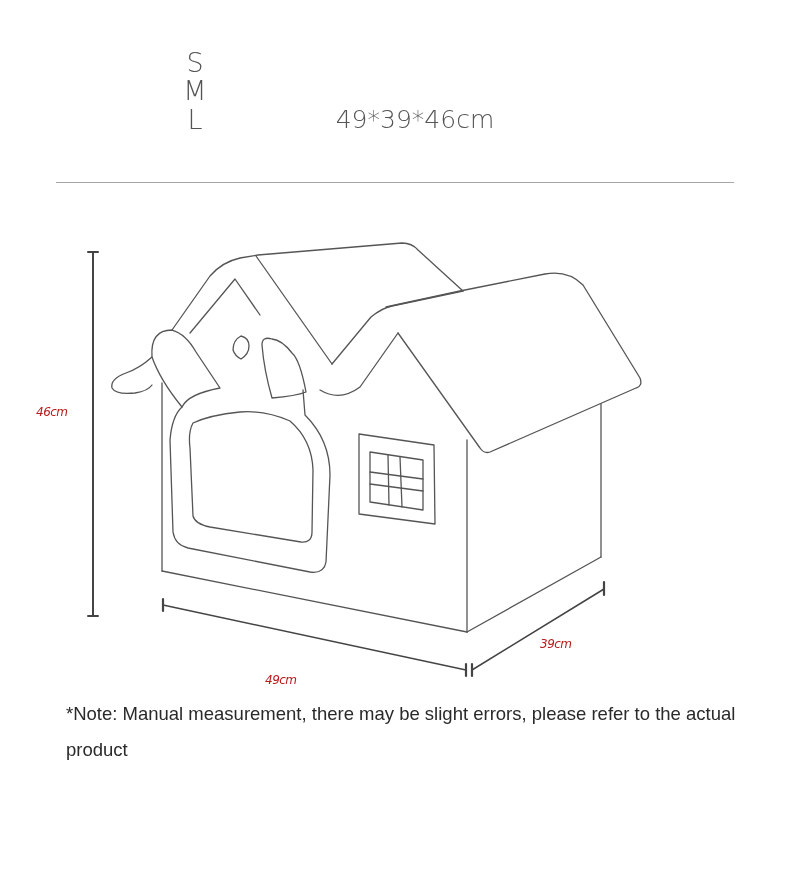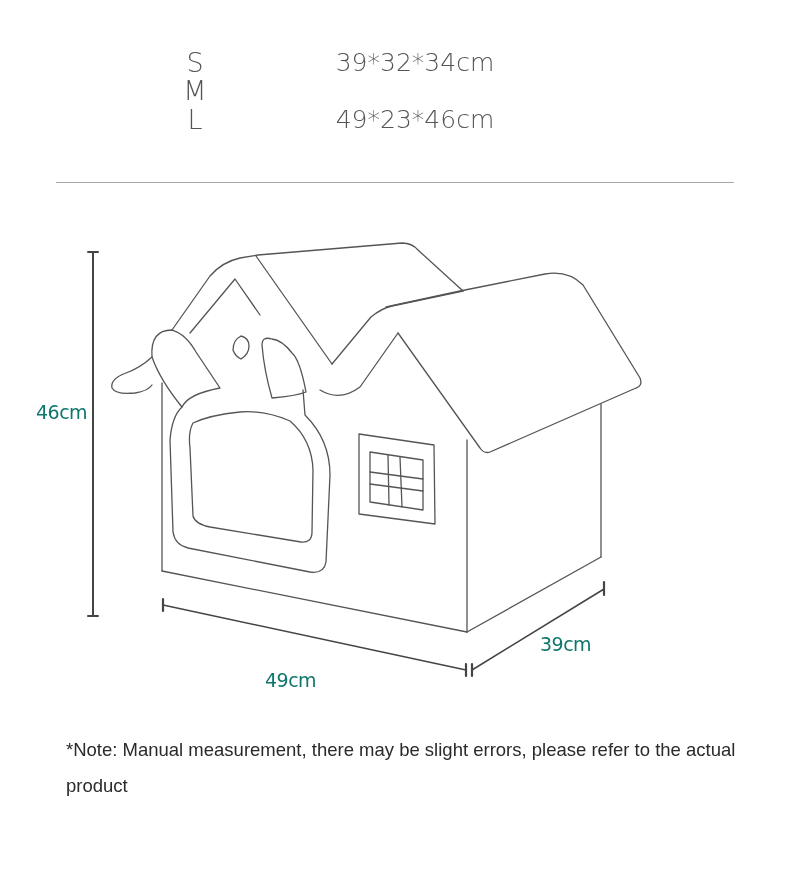--- a/index.html
+++ b/index.html
@@ -61,50 +61,50 @@
     .drawing {
       position: absolute;
       left: 0;
       top: 0;
       width: 790px;
       height: 876px;
     }
     .dim-label {
       position: absolute;
       font-family: "DejaVu Sans", sans-serif;
-      font-size: 19px;
-      color: #0f766e;
+      font-size: 12px;
+      color: #b91c1c;
       line-height: 20px;
       letter-spacing: -0.5px;
+      font-style: italic;
     }
     .note {
       position: absolute;
       left: 66px;
-      top: 732px;
+      top: 696px;
       width: 680px;
       font-family: "Liberation Sans", sans-serif;
       font-size: 18.5px;
       line-height: 36px;
       color: #2a2a2a;
     }
   </style>
 </head>
 <body>
 
 <div class="size-table">
   <div class="size-row" style="top:2px;">
     <span class="size-letter">S</span>
-    <span class="size-dims">39*32*34cm</span>
   </div>
   <div class="size-row" style="top:30px;">
     <span class="size-letter">M</span>
   </div>
   <div class="size-row" style="top:59px;">
     <span class="size-letter">L</span>
-    <span class="size-dims">49*23*46cm</span>
+    <span class="size-dims">49*39*46cm</span>
   </div>
 </div>
 
 <div class="divider"></div>
 
 <svg class="drawing" viewBox="0 0 790 876" width="790" height="876" xmlns="http://www.w3.org/2000/svg" fill="none" stroke="#555" stroke-width="1.3" stroke-linejoin="round" stroke-linecap="round">
 
   <g stroke="#444" stroke-width="2">
     <line x1="93" y1="252" x2="93" y2="616"></line>
     <line x1="88" y1="252" x2="98" y2="252"></line>

